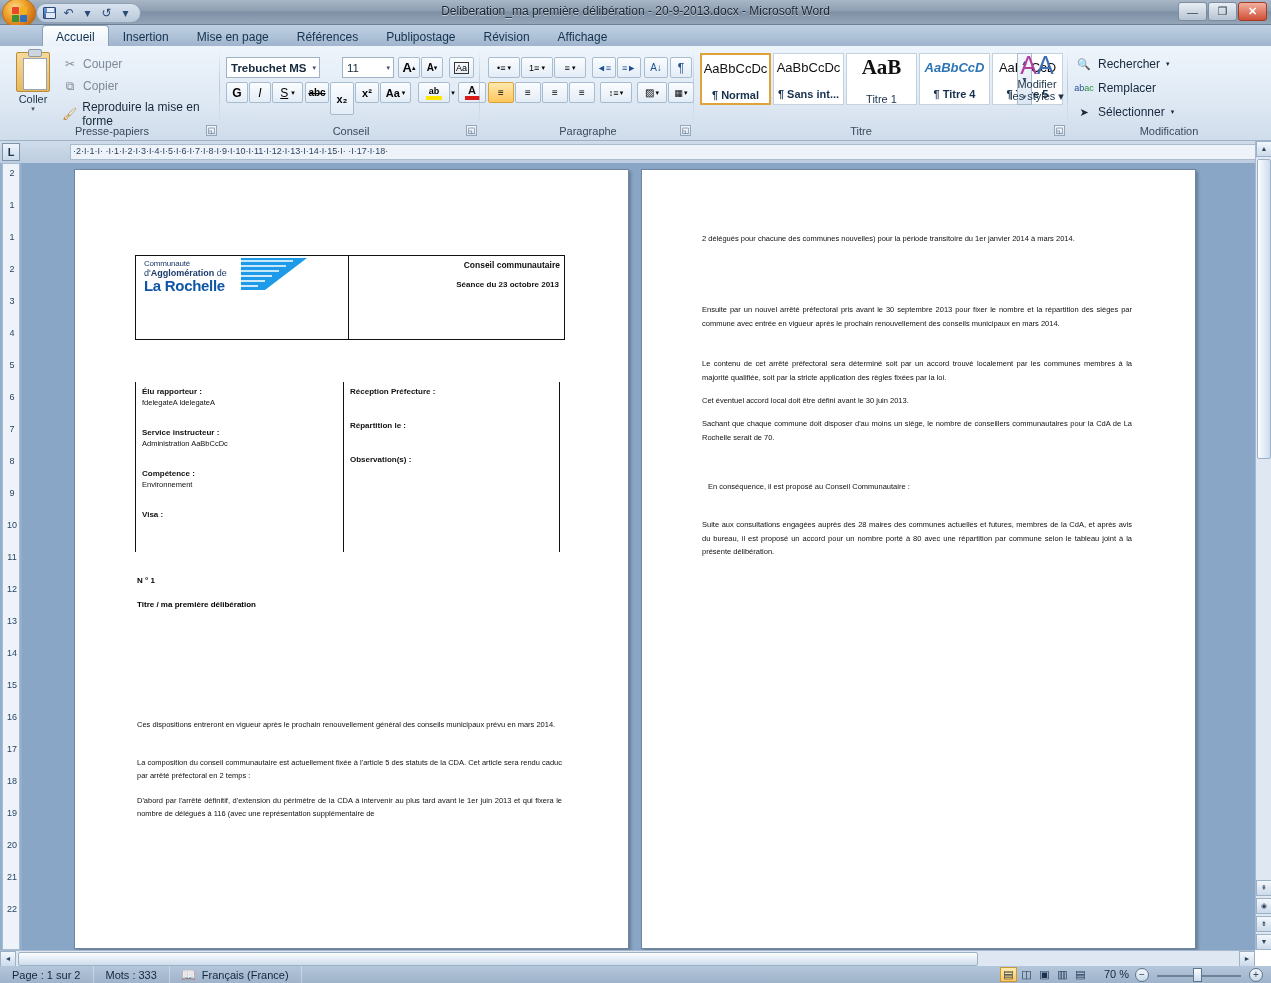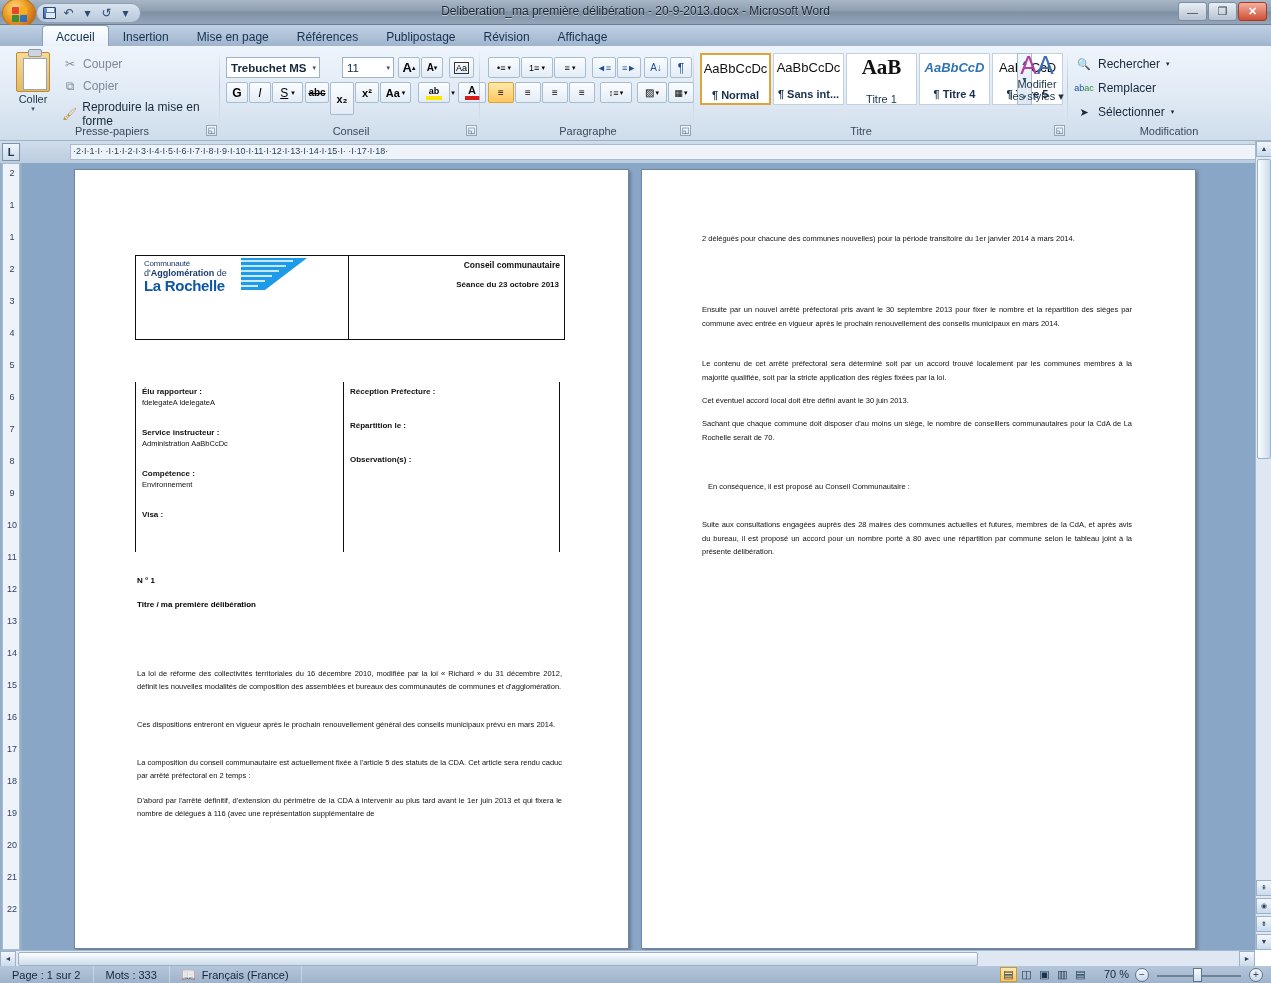--- a/index.html
+++ b/index.html
@@ -518,21 +518,20 @@
         <div class="gap2"></div>
         <div class="lbl">Répartition le :</div>
         <div class="gap2"></div>
         <div class="lbl">Observation(s) :</div>
       </div>
     </div>
 
     <div class="numline">N ° 1</div>
     <div class="titleline">Titre / ma première délibération</div>
 
-    <div class="para" style="top:498px;">La loi de réforme des collectivités territoriales du 16 décembre 2010, modifiée par la loi « Richard » du 31 décembre 2012, définit les nouvelles modalités de composition des assemblées et bureaux des communautés de communes et d'agglomération.</div>
     <div class="para" style="top:549px;">Ces dispositions entreront en vigueur après le prochain renouvellement général des conseils municipaux prévu en mars 2014.</div>
     <div class="para" style="top:587px;">La composition du conseil communautaire est actuellement fixée à l'article 5 des statuts de la CDA. Cet article sera rendu caduc par arrêté préfectoral en 2 temps :</div>
     <div class="para" style="top:625px;">D'abord par l'arrêté définitif, d'extension du périmètre de la CDA à intervenir au plus tard avant le 1er juin 2013 et qui fixera le nombre de délégués à 116 (avec une représentation supplémentaire de</div>
   </div>
 
   <div class="page" id="page2">
     <div class="para2" style="top:62px;">2 délégués pour chacune des communes nouvelles) pour la période transitoire du 1er janvier 2014 à mars 2014.</div>
     <div class="para2" style="top:133px;">Ensuite par un nouvel arrêté préfectoral pris avant le 30 septembre 2013 pour fixer le nombre et la répartition des sièges par commune avec entrée en vigueur après le prochain renouvellement des conseils municipaux en mars 2014.</div>
     <div class="para2" style="top:187px;">Le contenu de cet arrêté préfectoral sera déterminé soit par un accord trouvé localement par les communes membres à la majorité qualifiée, soit par la stricte application des règles fixées par la loi.</div>
     <div class="para2" style="top:224px;">Cet éventuel accord local doit être défini avant le 30 juin 2013.</div>

